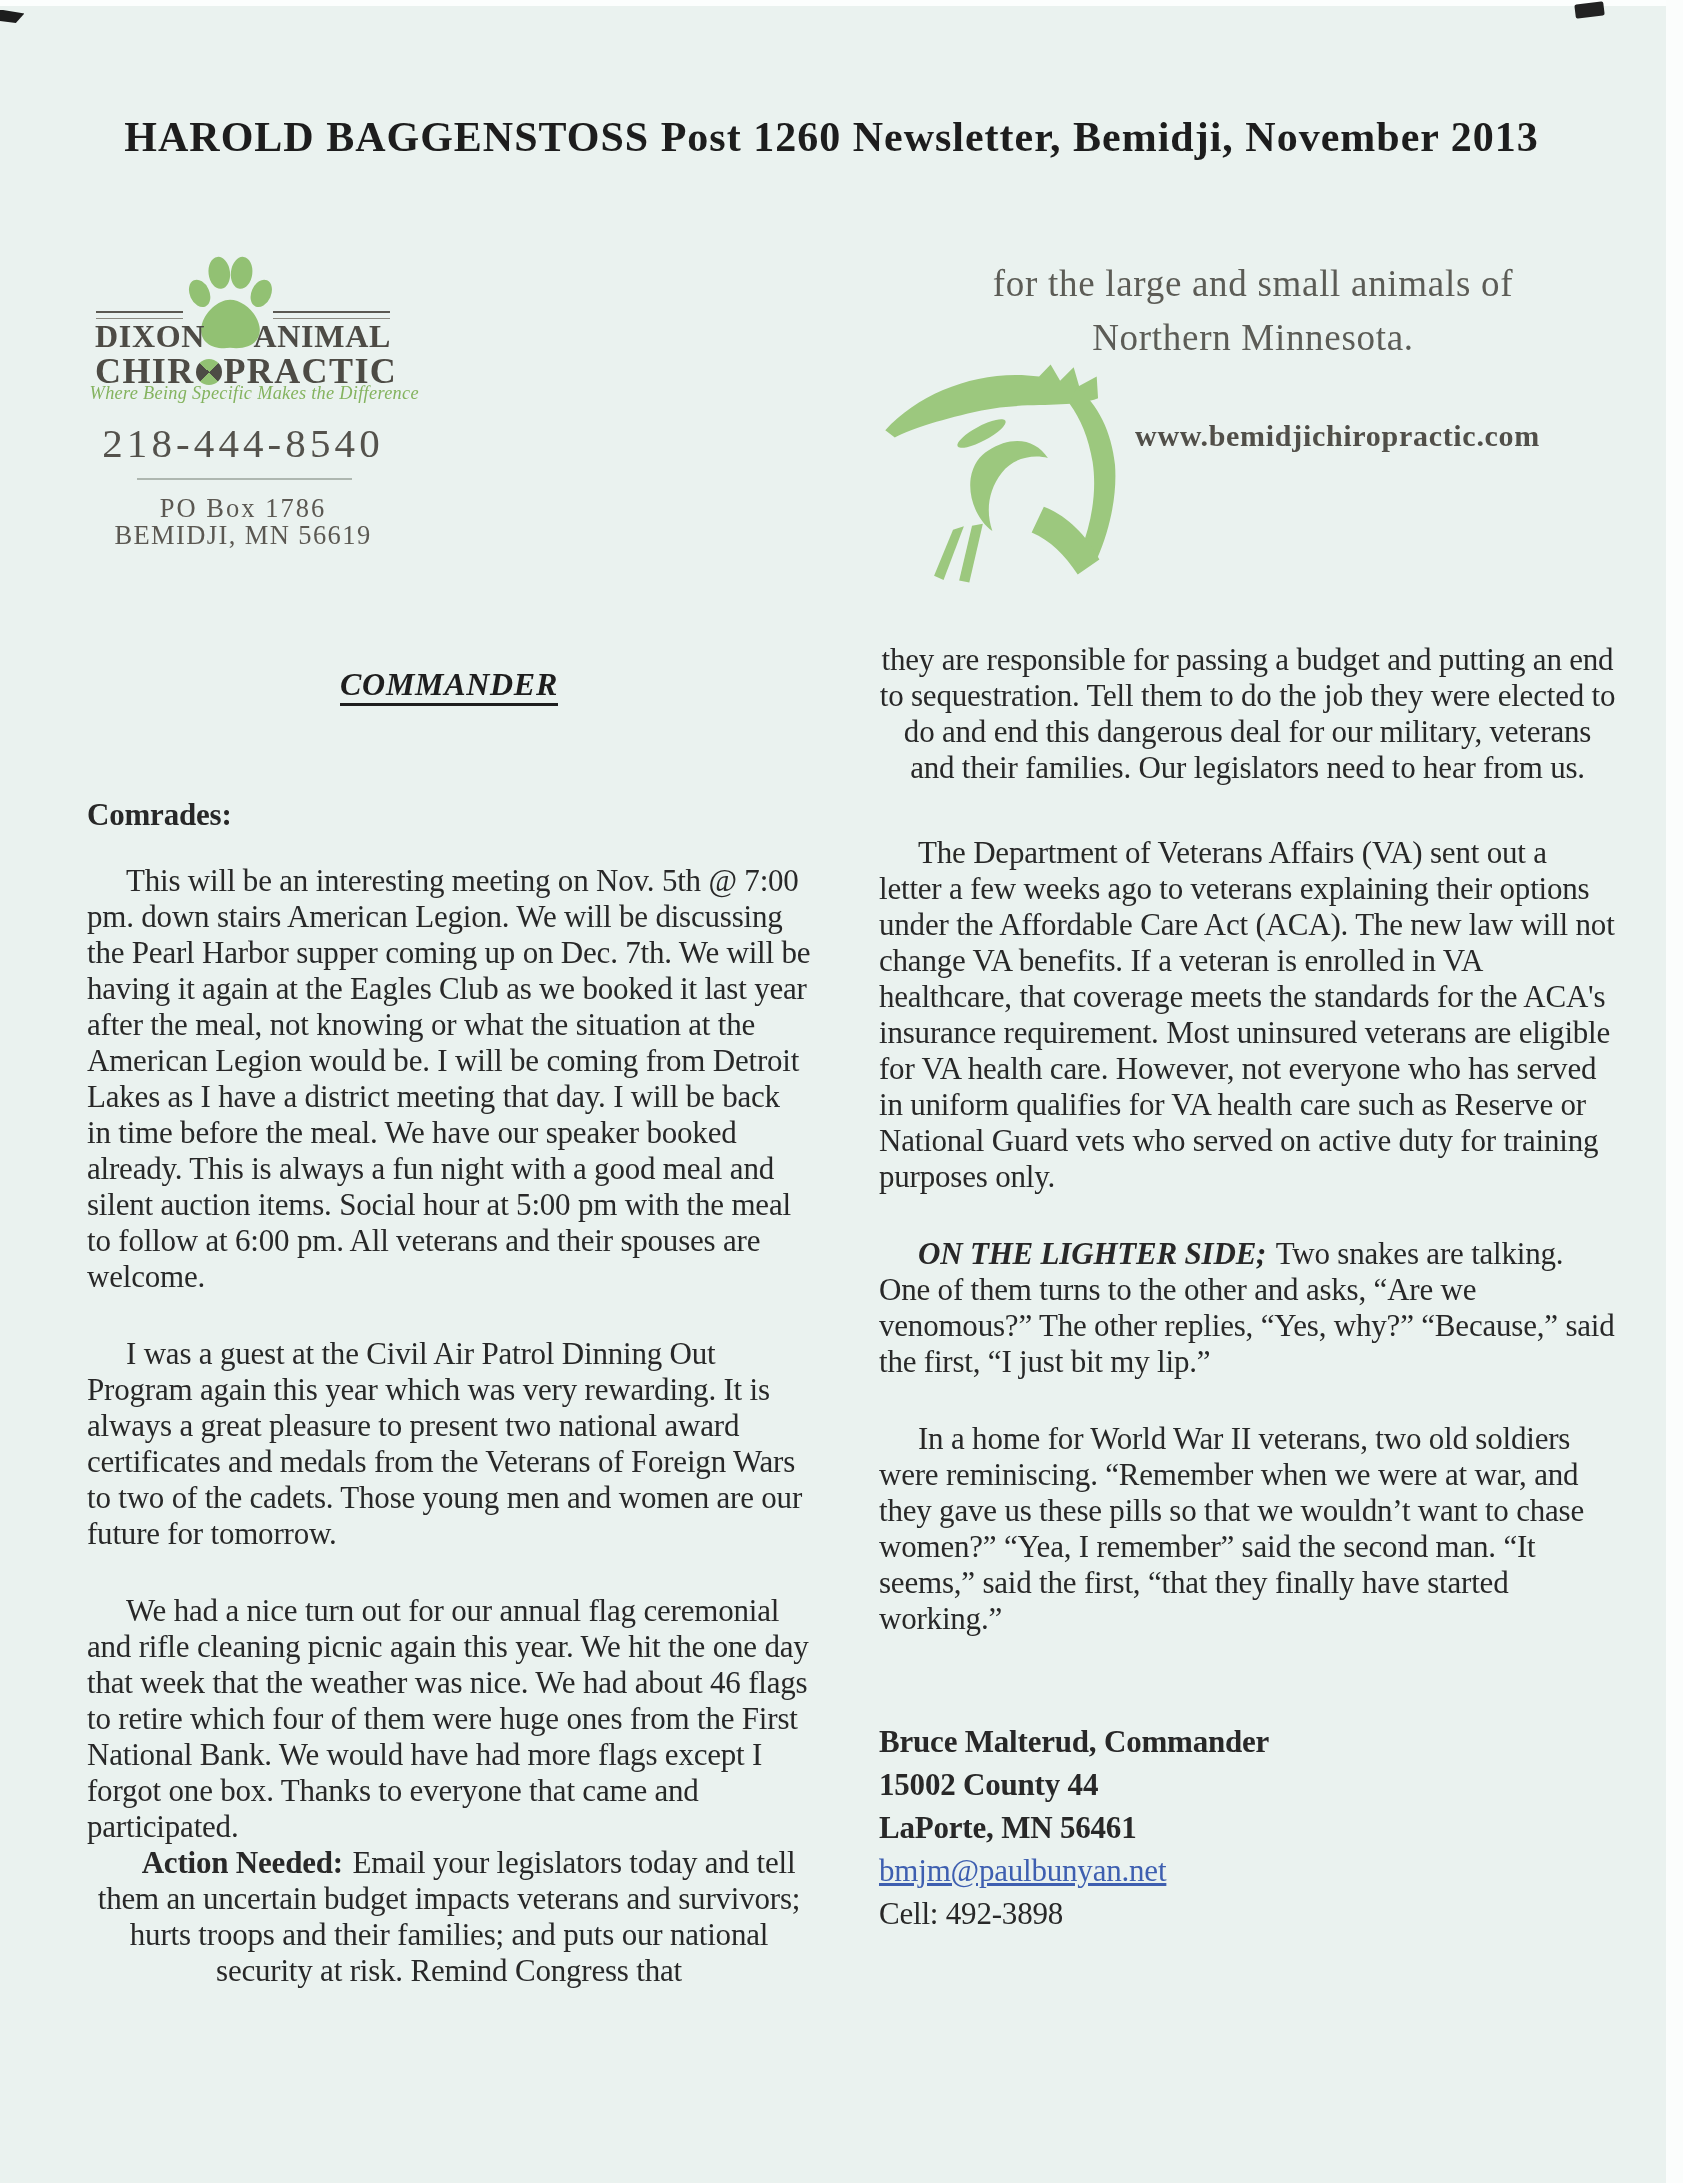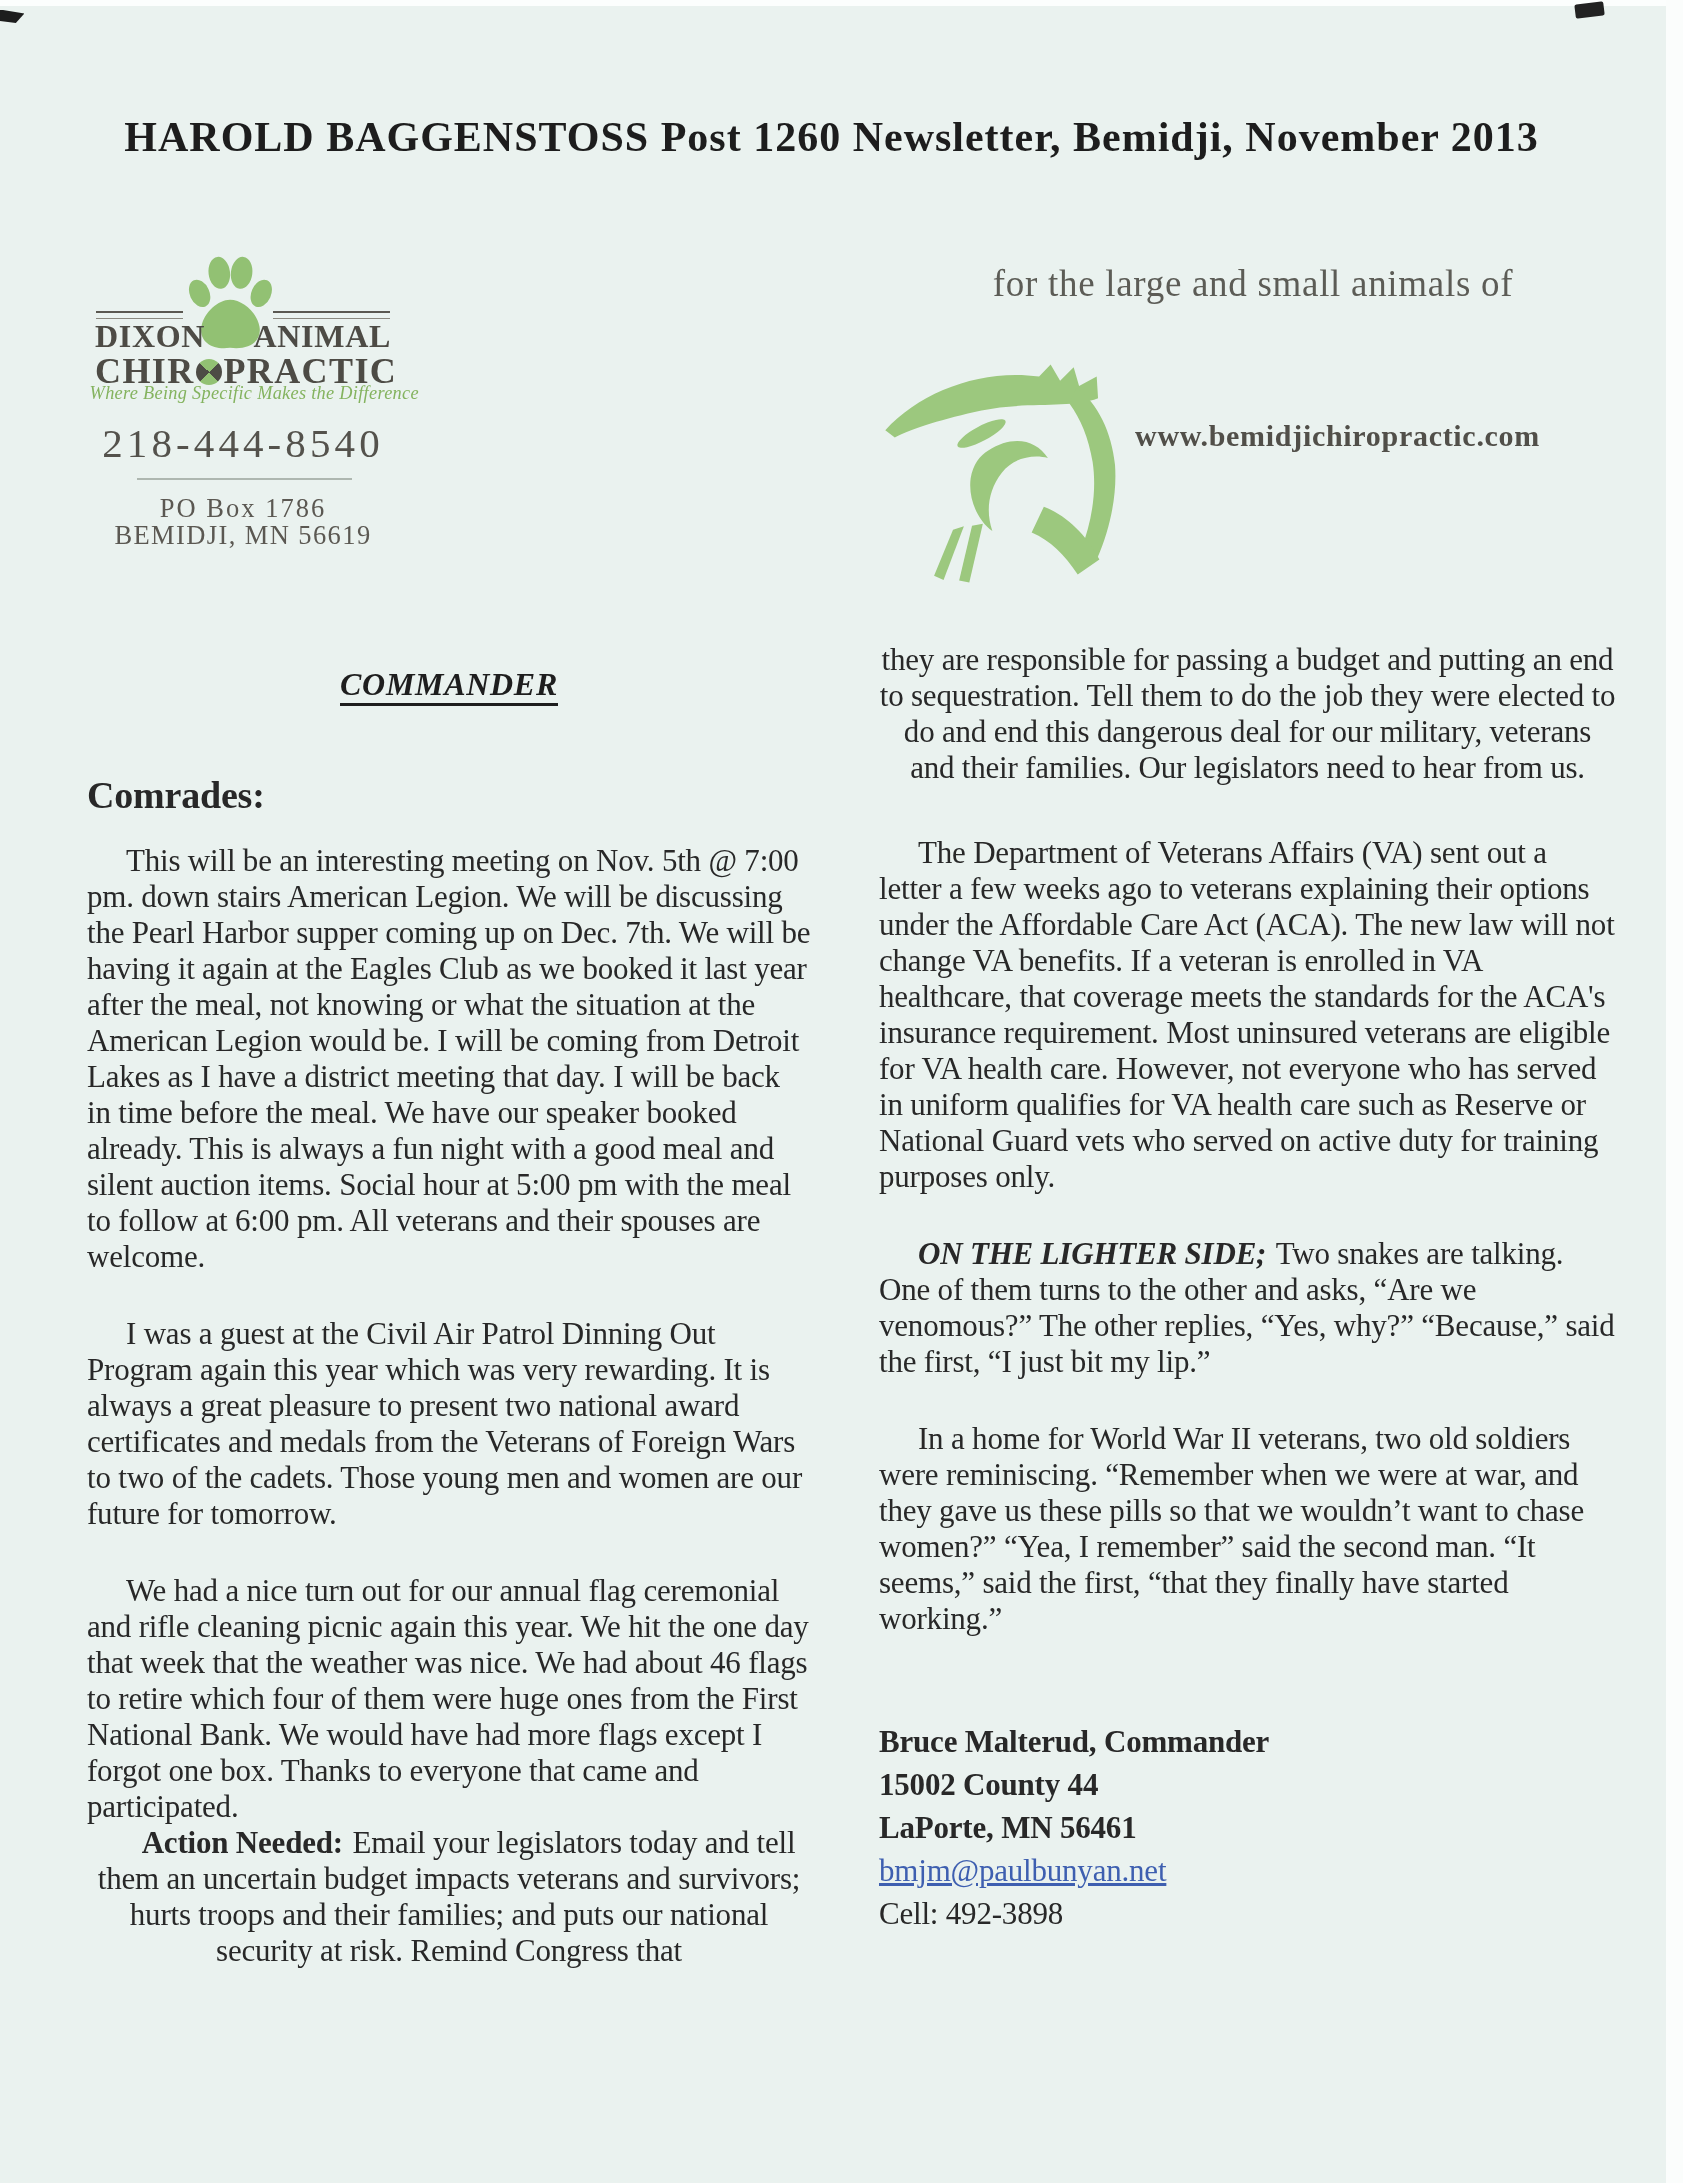--- a/index.html
+++ b/index.html
@@ -58,21 +58,21 @@
   .promo-url{position:absolute;right:90px;top:162px;font-size:30px;font-weight:bold;color:#514f49;letter-spacing:0.7px;}
   .horse{position:absolute;left:-2.7px;top:102px;width:278px;height:227px;}
 
   
   .col{position:absolute;font-size:31px;line-height:36px;letter-spacing:-0.2px;color:#282828;}
   .col-left{left:87px;top:662px;width:724px;}
   .col-right{left:879px;top:642px;width:737px;}
   .commander-wrap{text-align:center;margin-top:4.1px;}
   .commander{font-weight:bold;font-style:italic;font-size:32px;letter-spacing:0.7px;color:#1e1e1e;
              border-bottom:3.4px solid #1e1e1e;padding-bottom:1.4px;}
-  .comrades{margin-top:74px;font-weight:bold;font-size:38px;}
+  .comrades{margin-top:94px;font-weight:bold;font-size:31px;}
   .par{margin:0;}
   .indent{text-indent:39px;}
   .mt-first{margin-top:30px;}
   .mt{margin-top:41px;}
   .mt-lg{margin-top:49px;}
   .mt0{margin-top:0;text-align:center;}
   .par b{margin-right:9.5px;}
   .lead-bi{font-style:italic;}
   .signature{margin-top:83px;line-height:43px;}
   .sig-bold{font-weight:bold;}
@@ -110,20 +110,21 @@
     <div class="phone">218-444-8540</div>
     <div class="addr-rule"></div>
     <div class="addr1">PO Box 1786</div>
     <div class="addr2">BEMIDJI, MN 56619</div>
   </div>
 
 
   <div class="ad-right">
     <div class="promo">
       <div>for the large and small animals of</div>
+      <div>Northern Minnesota.</div>
     </div>
     <svg class="horse" viewBox="0 0 410 335" xmlns="http://www.w3.org/2000/svg">
       <g fill="#9cc87e">
         <path d="M18 105 C70 48 160 14 245 26 L262 8 L276 32 L296 12 L304 40 L330 26 L332 58 C290 74 225 62 160 76 C105 88 58 102 32 116 Z"></path>
         <path d="M300 42 C332 66 352 108 357 156 C360 196 352 246 330 296 L306 284 C324 238 330 192 324 152 C318 116 306 88 290 66 Z"></path>
         <ellipse cx="160" cy="110" rx="40" ry="11" transform="rotate(-28 160 110)"></ellipse>
         <path d="M170 135 C205 112 240 118 258 146 C236 140 206 146 190 168 C170 194 166 224 176 254 C154 238 140 206 144 176 C147 156 158 142 170 135 Z"></path>
         <path d="M252 218 C284 230 314 258 334 296 L302 318 C282 288 262 268 234 256 Z"></path>
         <path d="M118 252 L134 247 L104 326 L90 320 Z"></path>
         <path d="M146 246 L162 243 L142 330 L127 327 Z"></path>

